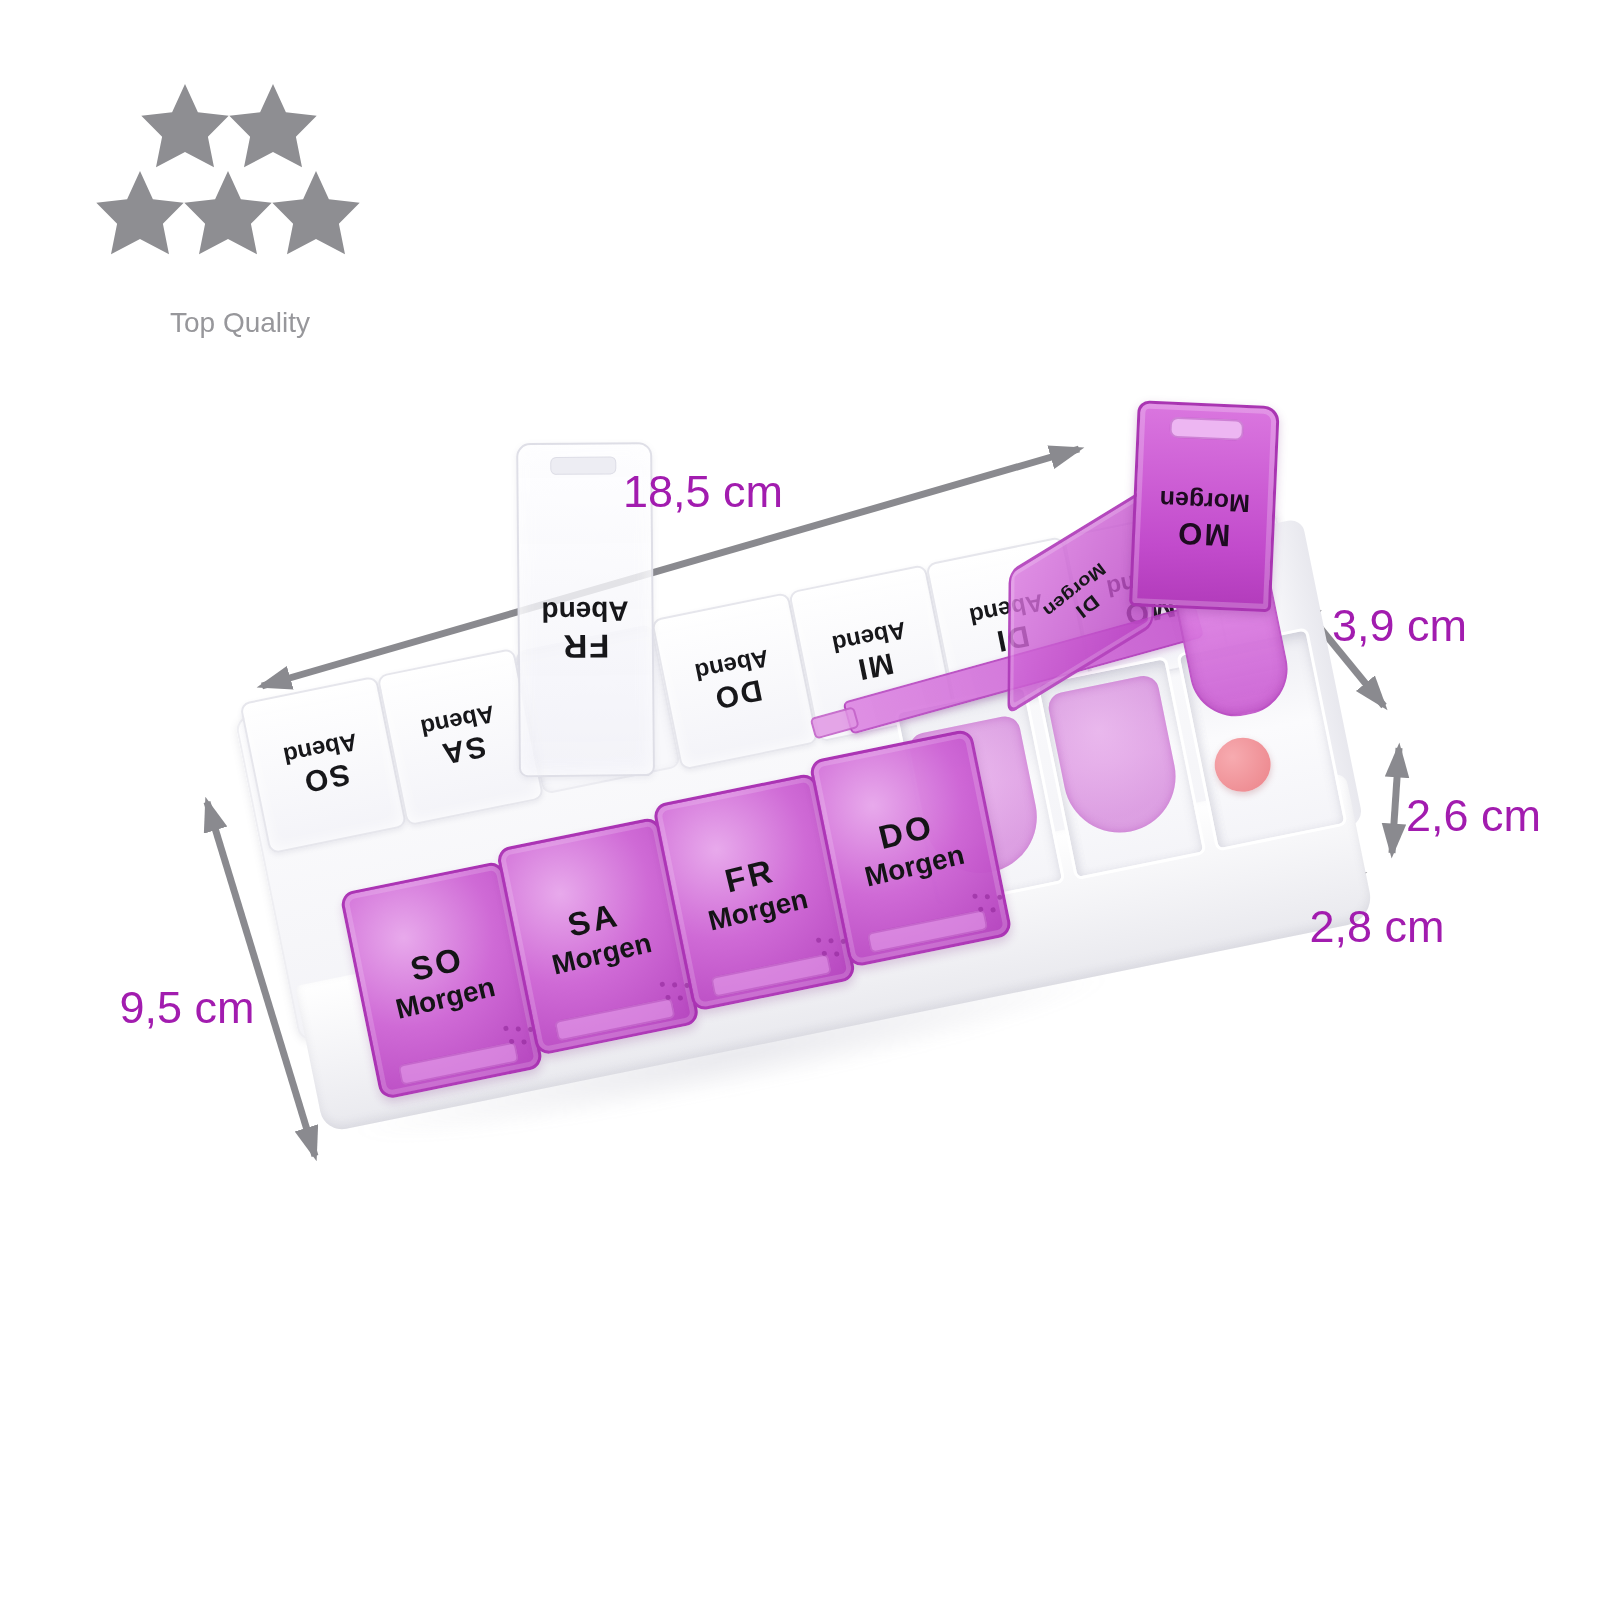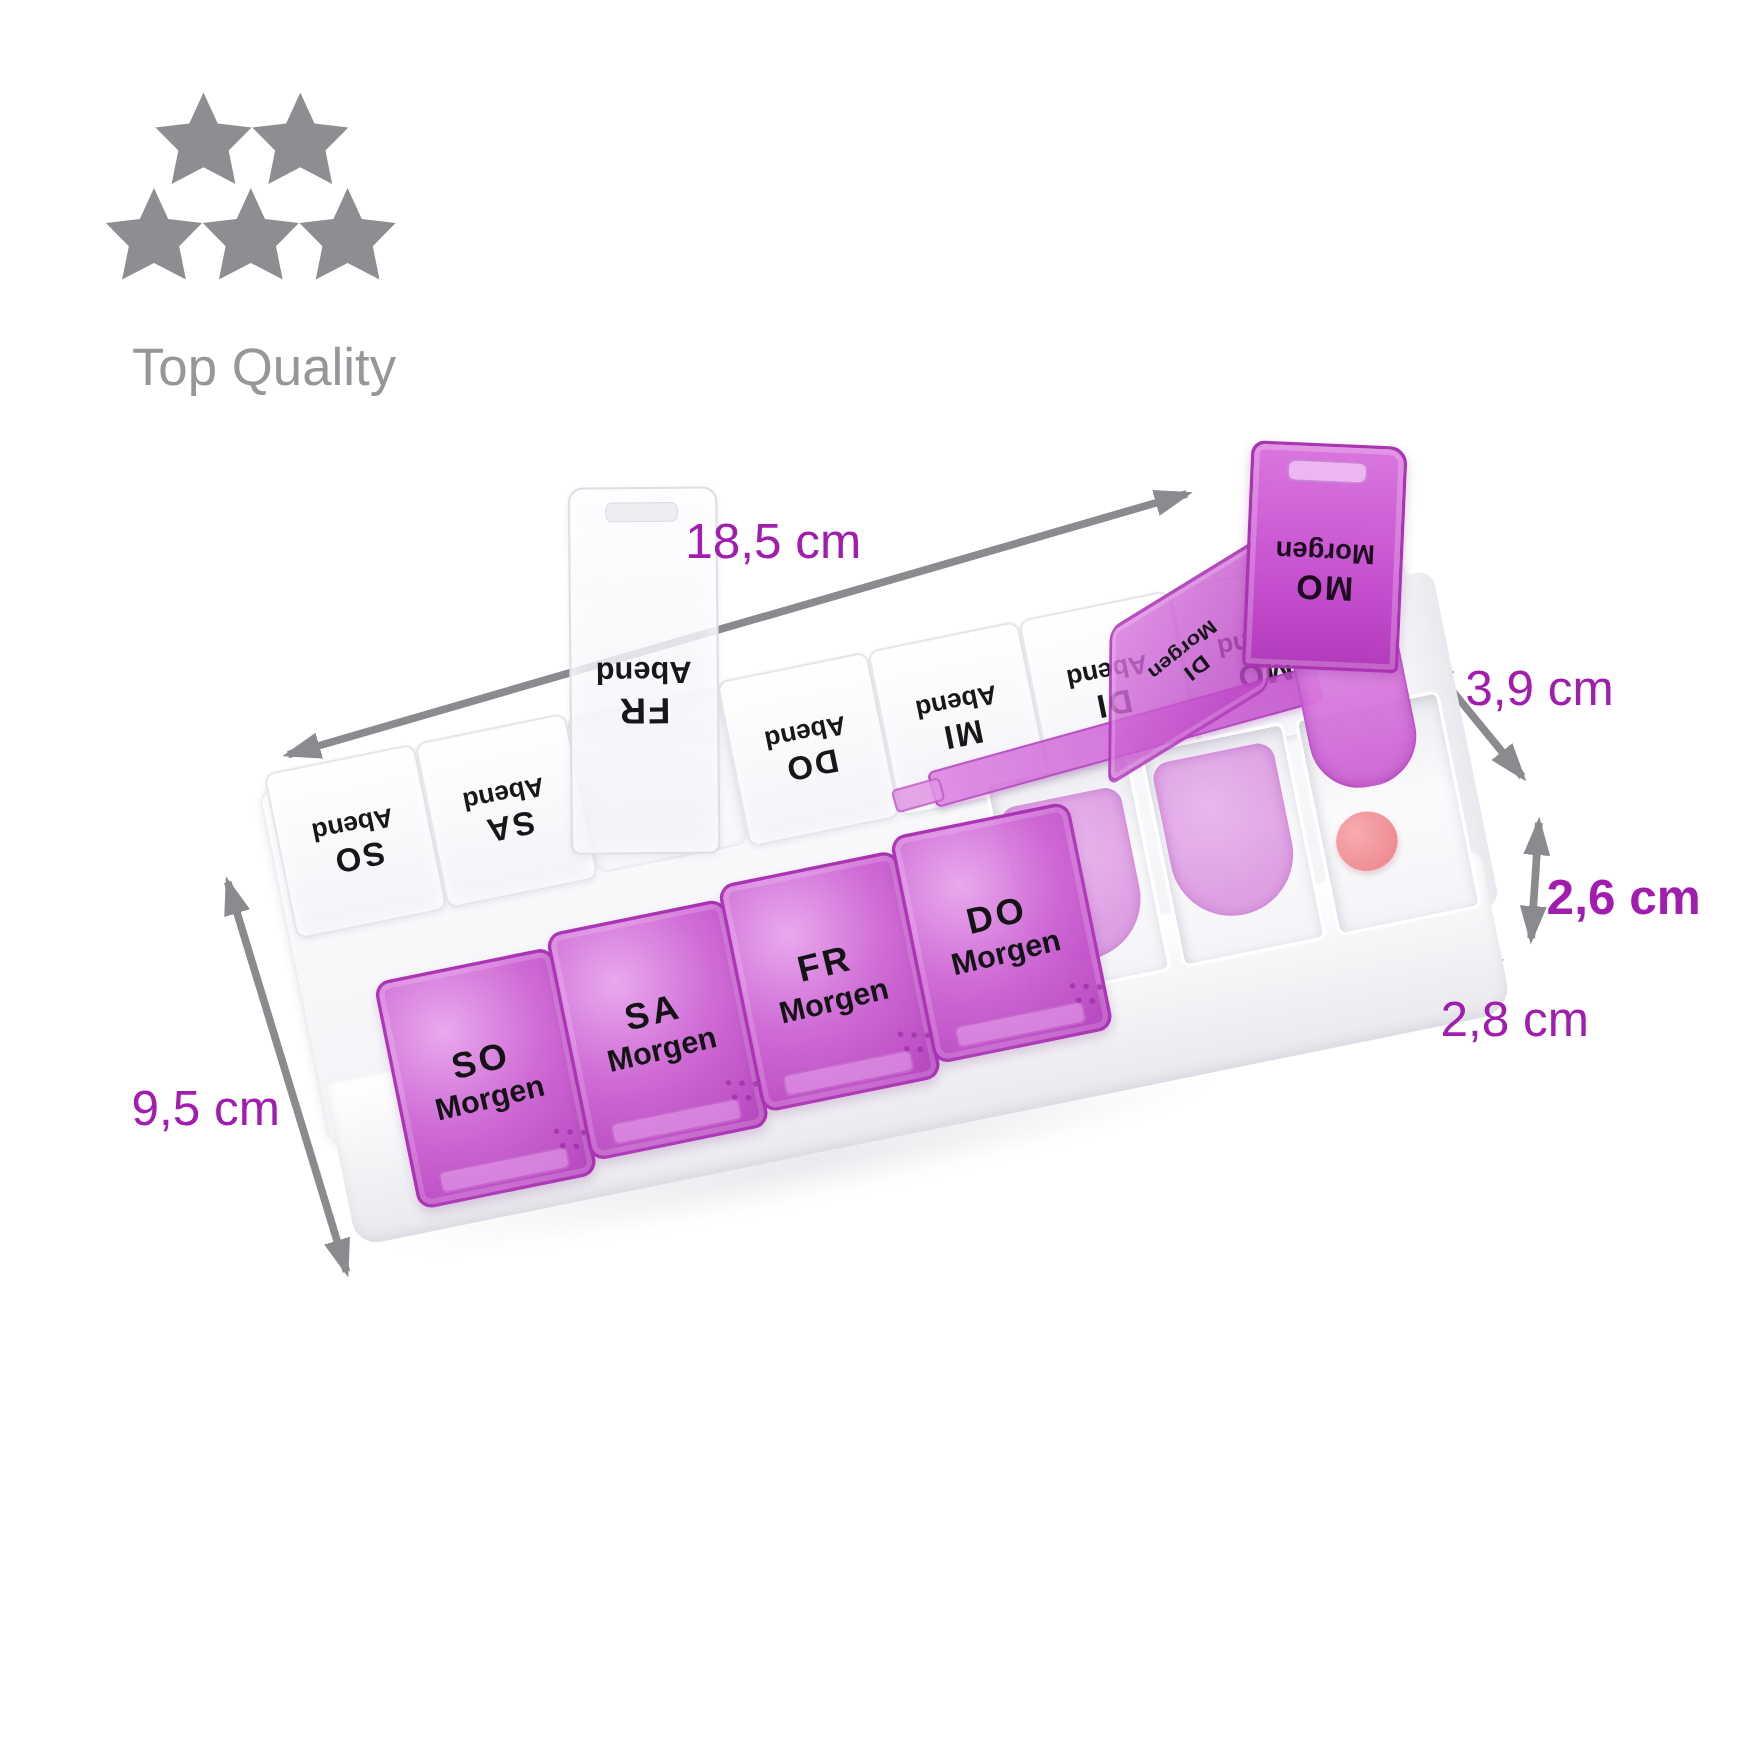--- a/index.html
+++ b/index.html
@@ -6,30 +6,30 @@
   body{width:1600px;height:1600px;position:relative;overflow:hidden;
        font-family:"Liberation Sans",sans-serif;}
 
   
   .badge{position:absolute;left:55px;top:70px;width:370px;}
   .badge-stars{display:block;}
   .badge-title{position:absolute;left:0;top:185px;width:370px;text-align:center;
 novalue:0;
                font-size:48px;font-weight:bold;color:#8d8d91;letter-spacing:1px;}
   .badge-subtitle{position:absolute;left:0;top:237px;width:370px;text-align:center;
-               font-size:48px;font-weight:400;color:#97979b;}
+               font-size:28px;font-weight:400;color:#97979b;}
 
   
   .dims-svg{position:absolute;left:0;top:0;}
   .dim-label{position:absolute;color:#a21caf;font-size:45px;font-weight:400;
              white-space:nowrap;}
   .lbl-w{left:588px;top:466px;width:230px;text-align:center;}
   .lbl-d{left:92px;top:982px;width:190px;text-align:center;}
   .lbl-lh{left:1332px;top:600px;text-align:center;}
-  .lbl-bh{left:1406px;top:790px;text-align:left;font-weight:bold;}
+  .lbl-bh{left:1406px;top:790px;text-align:left;}
   .lbl-cw{left:1287px;top:901px;width:180px;text-align:center;}
 
   
   .box{position:absolute;left:265px;top:580px;width:1090px;height:470px;
        transform:rotate(-11.5deg);}
   .ground-shadow{position:absolute;left:30px;top:420px;width:780px;height:70px;
        background:radial-gradient(ellipse at center,rgba(130,130,155,0.18),rgba(130,130,155,0) 70%);
        filter:blur(6px);}
 
   .tray-back{position:absolute;left:0;top:26px;width:1062px;height:330px;

